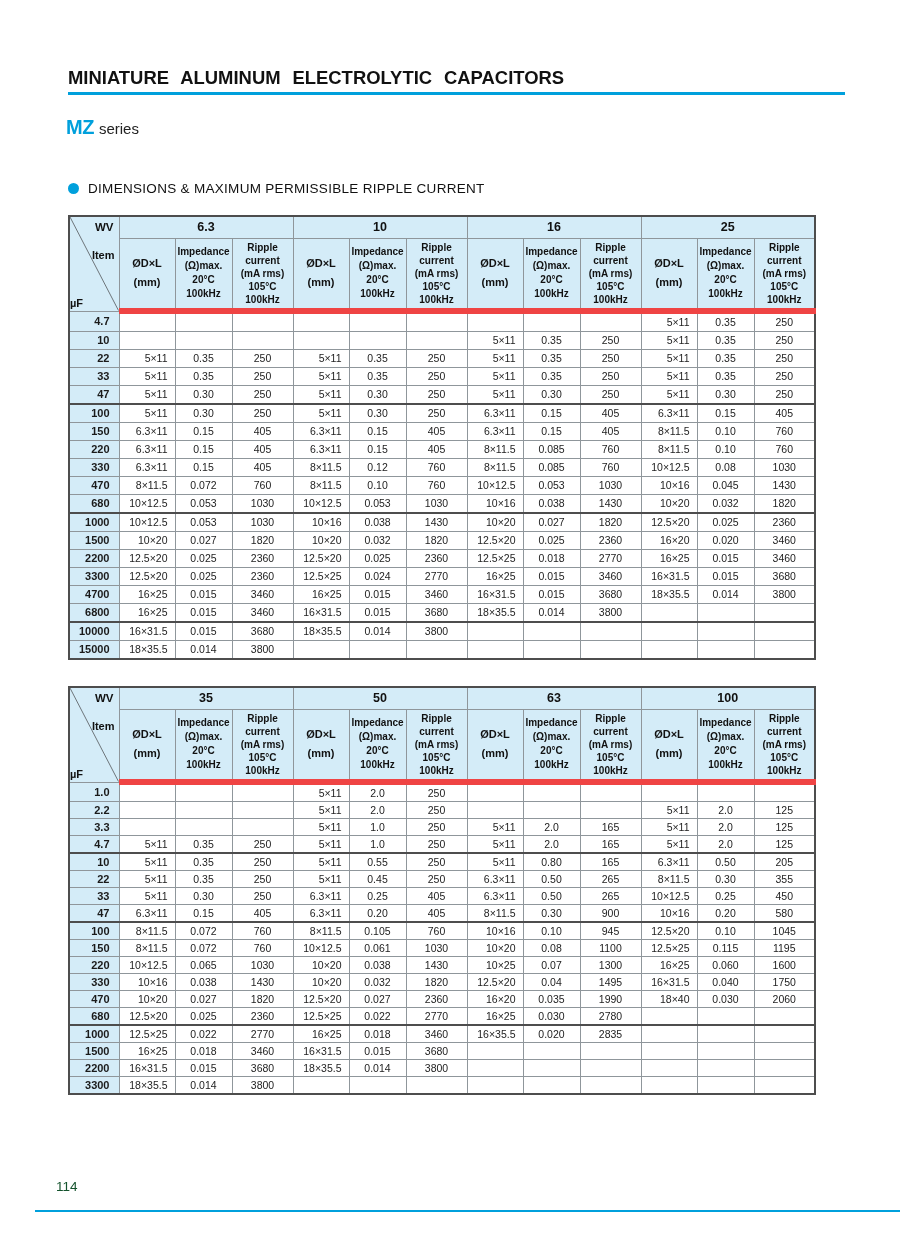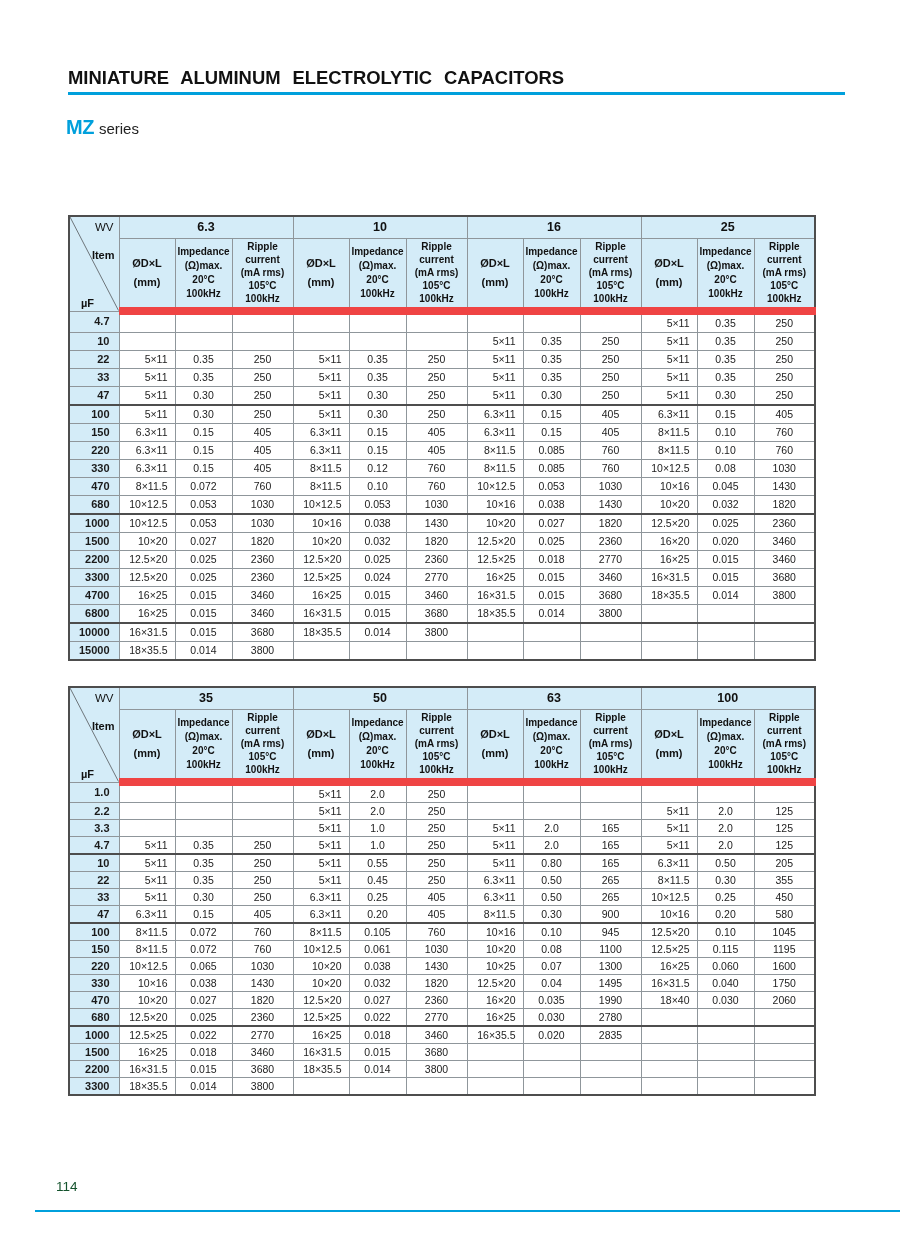--- a/index.html
+++ b/index.html
@@ -18,34 +18,34 @@
   .section { position:absolute; left:68px; top:181px; font-size:13.5px; color:#111; letter-spacing:.3px; }
   .bullet { display:inline-block; width:11px; height:11px; border-radius:50%; background:var(--accent);
             margin-right:9px; vertical-align:-1px; }
 
   table.cap { position:absolute; left:68px; border-collapse:collapse; table-layout:fixed; width:746px;
               border:2px solid #4d4d4d; }
   table.t1 { top:215px; }
   table.t2 { top:686px; }
   .cap th, .cap td { border:1px solid #8f969b; overflow:hidden; }
   .cap thead th { background:var(--fill); color:#111; }
-  .cap thead tr:last-child th { border-bottom:8px solid #ef4444; }
+  .cap thead tr:last-child th { border-bottom:6px solid #ef4444; }
   th.volt { font-size:12.5px; font-weight:bold; height:22px; }
   th.hdim, th.himp, th.hrip { font-weight:bold; white-space:pre-line; text-align:center;
                               vertical-align:middle; height:73px; }
   th.hdim { font-size:11px; line-height:19px;margin-top:32px; }
   th.himp { font-size:10px; line-height:14px; }
   th.hrip { font-size:10px; line-height:13px; }
 
   th.corner { position:relative; background:var(--fill); padding:0; }
   th.corner svg { position:absolute; left:0; top:0; width:100%; height:100%; }
   th.corner svg line { stroke:#6b7277; stroke-width:1; }
-  .c-wv   { position:absolute; top:4px;  right:5px; font-size:11.5px; font-weight:normal; }
+  .c-wv   { position:absolute; top:4px;  right:5px; font-size:11.5px; font-weight:bold; }
   .c-item { position:absolute; top:32px; right:4px; font-size:11px;  font-weight:bold; }
-  .c-uf   { position:absolute; bottom:2px; left:11px; font-size:11px; font-weight:bold;margin-top:40px; }
+  .c-uf   { position:absolute; bottom:2px; left:0; font-size:11px; font-weight:bold;margin-top:40px; }
 
   .cap tbody th.item { background:var(--fill); font-size:11px; font-weight:bold;
                        text-align:right; padding-right:9px; }
   .cap td { font-size:10.5px; color:#222; background:#fff; }
   .t1 tbody th, .t1 tbody td { height:18px; line-height:17px; }
   .t2 tbody th, .t2 tbody td { height:17px; line-height:16px; }
   td.dim { text-align:right; padding-right:7px; border-left-color:#7d8488; }
   td.imp, td.rip { text-align:center; }
   tr.thick th, tr.thick td { border-top:2px solid #4d4d4d; }
 
@@ -57,20 +57,23 @@
 
 <div class="page">
 
   <div class="title">MINIATURE ALUMINUM ELECTROLYTIC CAPACITORS</div>
   <div class="title-rule"></div>
 
   <div class="series-line">
     <span class="series-name">MZ</span><span class="series-suffix">series</span>
   </div>
 
+  <div class="section">
+    <span class="bullet"></span><span>DIMENSIONS &amp; MAXIMUM PERMISSIBLE RIPPLE CURRENT</span>
+  </div>
 
   <table class="cap t1">
       <colgroup>
         <col style="width: 50px;">
         <col style="width: 56px;">
         <col style="width: 57px;">
         <col style="width: 61px;">
         <col style="width: 56px;">
         <col style="width: 57px;">
         <col style="width: 61px;">

